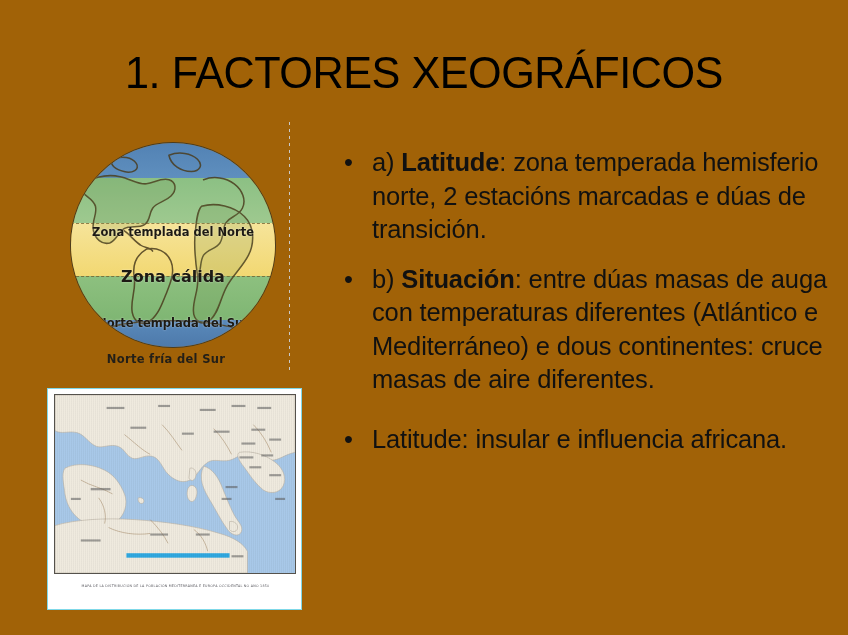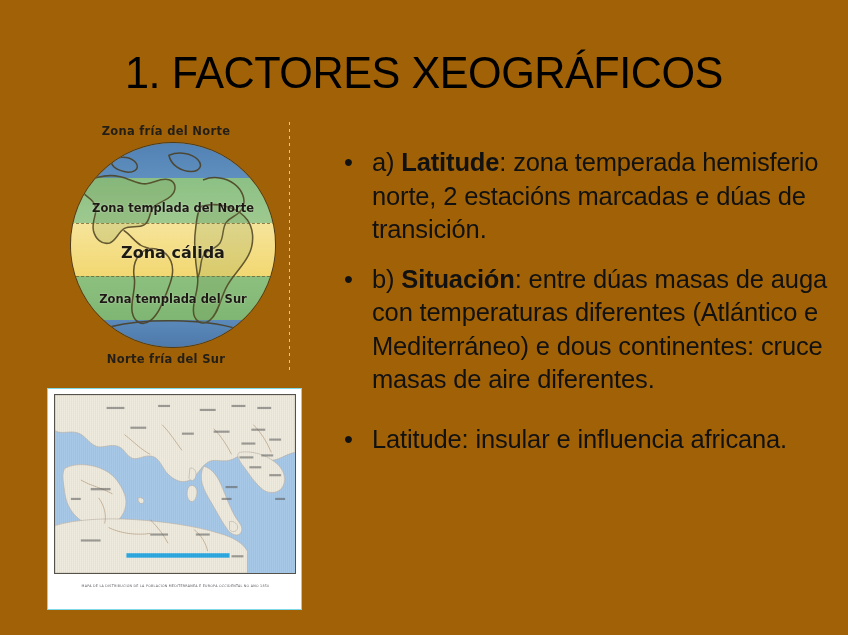--- a/index.html
+++ b/index.html
@@ -54,20 +54,21 @@
 
   
   .globe svg{position:absolute;inset:0;width:100%;height:100%;}
 
   .zlab{
     position:absolute;width:100%;text-align:center;
     font-family:"DejaVu Sans",sans-serif;
     font-weight:700;color:#1d1a14;
     text-shadow:0 0 2px rgba(255,255,255,.55);
     pointer-events:none;
+    margin-top:24px;
   }
   .z-ntemp{top:28.5%;font-size:11.5px;}
   .z-trop{top:49%;font-size:16px;}
   .z-stemp{top:73%;font-size:11.5px;}
 
   
   .map-fig{
     position:absolute;left:47px;top:388px;width:255px;height:222px;
     background:#ffffff;border:1.5px solid #7fd8e8;box-sizing:border-box;
   }
@@ -112,21 +113,20 @@
 </head>
 <body>
 
 <div id="slide">
 
   <div class="title">1. FACTORES XEOGRÁFICOS</div>
 
   <div class="globe-fig">
     <div class="globe-dotted"></div>
 
-    <div class="cap-top">Zona fría del Norte</div>
 
     <div class="globe-wrap">
       <div class="globe">
         <div class="band b-narctic"></div>
         <div class="band b-ntemp"></div>
         <div class="band b-trop"></div>
         <div class="band b-stemp"></div>
         <div class="band b-sarctic"></div>
 
         <div class="dline" style="top:39%"></div>
@@ -167,21 +167,21 @@
                      C20 76 26 70 24 62 C22 54 12 52 8 44 Z"></path>
             <path d="M128 62 C142 58 160 62 170 72 C180 82 180 98 174 110
                      C168 122 158 130 152 142 C146 154 144 168 136 174
                      C128 180 120 174 120 164 C120 152 126 142 124 130
                      C122 116 120 100 122 86 C123 76 124 66 128 62 Z"></path>
           </g>
         </svg>
 
         <div class="zlab z-ntemp">Zona templada del Norte</div>
         <div class="zlab z-trop">Zona cálida</div>
-        <div class="zlab z-stemp">Zona templada del Sur</div>
+        <div class="zlab z-stemp">Norte templada del Sur</div>
       </div>
     </div>
 
     <div class="cap-bot">Norte fría del Sur</div>
   </div>
 
   <div class="map-fig">
     <div class="map-inner">
       <svg viewBox="0 0 242 180" preserveAspectRatio="none">
 

